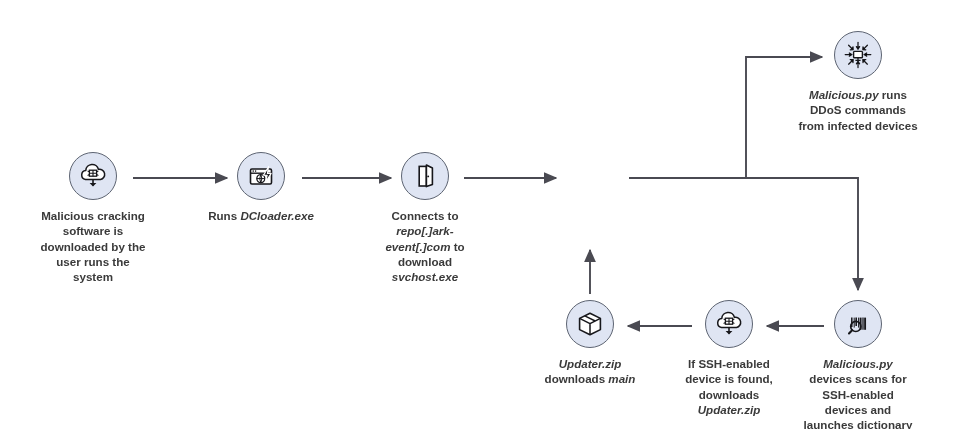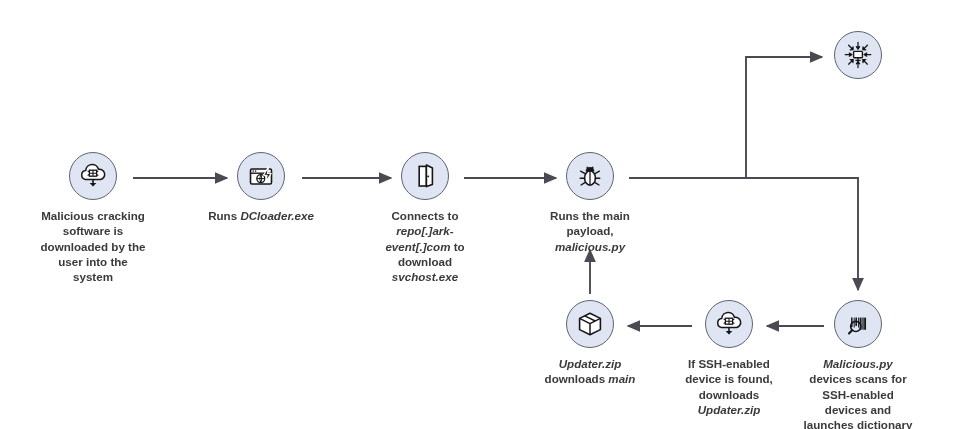--- a/index.html
+++ b/index.html
@@ -83,21 +83,21 @@
     <div class="node-icon">
       <svg width="34" height="34" viewBox="0 0 34 34">
         <path d="M9.5 20.5 A4.6 4.6 0 0 1 9.8 11.4 A6.4 6.4 0 0 1 22.4 10.3 A4.9 4.9 0 0 1 24.5 20.5 Z" fill="#ffffff" stroke="#17171b" stroke-width="1.5" stroke-linejoin="round"></path>
         <rect x="13.4" y="11.2" width="7.2" height="6" fill="#ffffff" stroke="#17171b" stroke-width="1.3"></rect>
         <path d="M13.4 14.2 L20.6 14.2 M17 11.2 L17 17.2" stroke="#17171b" stroke-width="1.1"></path>
         <path d="M11.6 12.0 L13.4 12.8 M22.4 12.0 L20.6 12.8 M11.6 16.4 L13.4 15.6 M22.4 16.4 L20.6 15.6" stroke="#17171b" stroke-width="1.1"></path>
         <path d="M17 20.2 L17 26.4" stroke="#17171b" stroke-width="1.6"></path>
         <path d="M13.6 24.0 L17 27.6 L20.4 24.0 Z" fill="#17171b"></path>
       </svg>
     </div>
-    <div class="node-label"><span>Malicious cracking</span><br><span>software is</span><br><span>downloaded by the</span><br><span>user into the</span><br><span>system</span></div>
+    <div class="node-label"><span>Malicious cracking</span><br><span>software is</span><br><span>downloaded by the</span><br><span>user runs the</span><br><span>system</span></div>
   </div>
 
   <div class="node" style="left:425px; top:152px;">
     <div class="node-icon">
       <svg width="34" height="34" viewBox="0 0 34 34">
         <rect x="11.2" y="7.4" width="7.2" height="19.6" fill="#ffffff" stroke="#17171b" stroke-width="1.6"></rect>
         <path d="M18.4 6.0 L24.4 9.0 L24.4 25.4 L18.4 27.6 Z" fill="#ffffff" stroke="#17171b" stroke-width="1.6" stroke-linejoin="round"></path>
         <circle cx="20.2" cy="17.4" r="0.95" fill="#17171b"></circle>
       </svg>
     </div>
@@ -112,33 +112,20 @@
         <circle cx="9.2" cy="12.1" r="0.8" fill="#17171b"></circle>
         <circle cx="11.6" cy="12.1" r="0.8" fill="#17171b"></circle>
         <circle cx="16.8" cy="19.6" r="4" fill="#ffffff" stroke="#17171b" stroke-width="1.3"></circle>
         <path d="M12.8 19.6 L20.8 19.6 M16.8 15.6 Q14.6 19.6 16.8 23.6 Q19 19.6 16.8 15.6" stroke="#17171b" stroke-width="1" fill="none"></path>
         <path d="M24.6 7.6 L19.6 16.2 L23.2 16.2 L21.4 23.4 L27.2 14.4 L23.4 14.4 Z" fill="#17171b" stroke="#ffffff" stroke-width="1.1" stroke-linejoin="round"></path>
       </svg>
     </div>
     <div class="node-label"><span>Runs </span><i>DCloader.exe</i></div>
   </div>
 
-  <div class="node" style="left:590px; top:152px;">
-    <div class="node-icon">
-      <svg width="34" height="34" viewBox="0 0 34 34">
-        <ellipse cx="17" cy="19" rx="5.4" ry="7.2" fill="#ffffff" stroke="#17171b" stroke-width="1.6"></ellipse>
-        <path d="M12.6 12.4 A4.4 4.4 0 0 1 21.4 12.4 Z" fill="#17171b"></path>
-        <path d="M14.2 8.2 L15.4 10.6 M19.8 8.2 L18.6 10.6" stroke="#17171b" stroke-width="1.4" stroke-linecap="round"></path>
-        <path d="M17 12.2 L17 26.0" stroke="#17171b" stroke-width="1.3"></path>
-        <path d="M11.6 14.4 L7.6 12.2 M11.6 19.2 L7.2 19.2 M11.9 23.6 L8.0 26.0" stroke="#17171b" stroke-width="1.4" stroke-linecap="round"></path>
-        <path d="M22.4 14.4 L26.4 12.2 M22.4 19.2 L26.8 19.2 M22.1 23.6 L26.0 26.0" stroke="#17171b" stroke-width="1.4" stroke-linecap="round"></path>
-      </svg>
-    </div>
-    <div class="node-label"><span>Runs the main</span><br><span>payload,</span><br><i>malicious.py</i></div>
-  </div>
 
   <div class="node n-wide" style="left:858px; top:31px;">
     <div class="node-icon">
       <svg width="34" height="34" viewBox="0 0 34 34">
         <rect x="12.6" y="13.4" width="8.8" height="6.4" rx="0.8" fill="#ffffff" stroke="#17171b" stroke-width="1.4"></rect>
         <path d="M17 19.8 L17 22.2 M14.4 22.4 L19.6 22.4" stroke="#17171b" stroke-width="1.3"></path>
         <g stroke="#17171b" stroke-width="1.25" stroke-linecap="round">
           <path d="M17 4.4 L17 10.6"></path>
             <path d="M15.4 8.6 L17 11.0 L18.6 8.6"></path>
           <path d="M17 29.6 L17 23.8"></path>
@@ -151,20 +138,21 @@
             <path d="M9.2 11.8 L12.1 11.7 L12.0 8.8"></path>
           <path d="M26.4 7.2 L22.4 11.2"></path>
             <path d="M24.8 11.8 L21.9 11.7 L22.0 8.8"></path>
           <path d="M7.6 26.2 L11.6 22.2"></path>
             <path d="M9.2 21.6 L12.1 21.7 L12.0 24.6"></path>
           <path d="M26.4 26.2 L22.4 22.2"></path>
             <path d="M24.8 21.6 L21.9 21.7 L22.0 24.6"></path>
         </g>
       </svg>
     </div>
+    <div class="node-label"><i>Malicious.py</i><span> runs</span><br><span>DDoS commands</span><br><span>from infected devices</span></div>
   </div>
 
   <div class="node" style="left:858px; top:300px;">
     <div class="node-icon">
       <svg width="34" height="34" viewBox="0 0 34 34">
         <g stroke="#17171b" stroke-linecap="butt">
           <path d="M10.8 10.6 L10.8 20.0" stroke-width="1.5"></path>
           <path d="M13.2 10.6 L13.2 20.6" stroke-width="1"></path>
           <path d="M15.2 10.6 L15.2 19.0" stroke-width="1.6"></path>
           <path d="M17.6 10.6 L17.6 20.6" stroke-width="1"></path>

